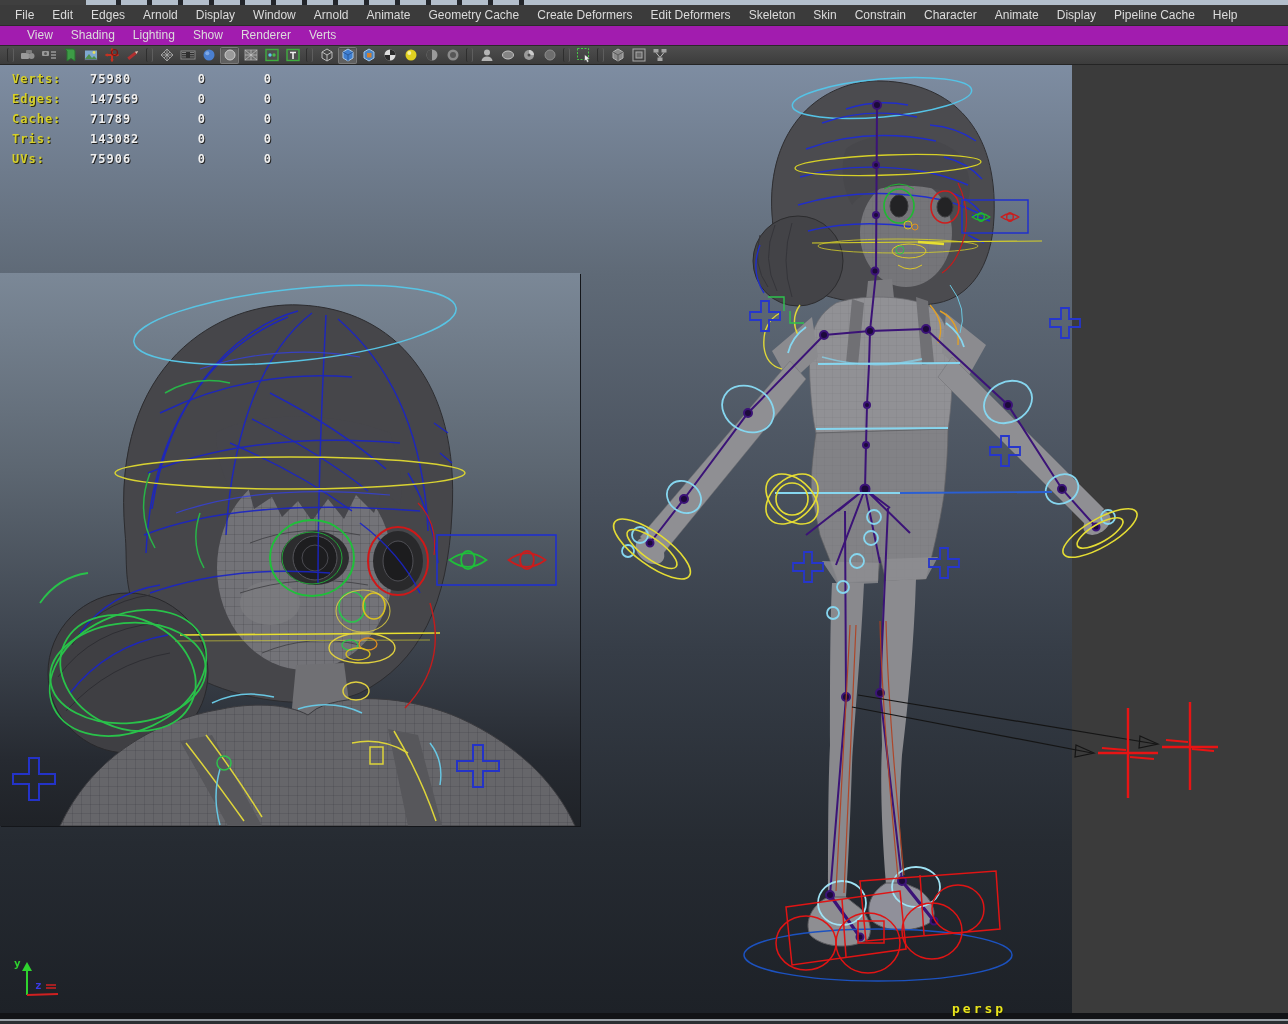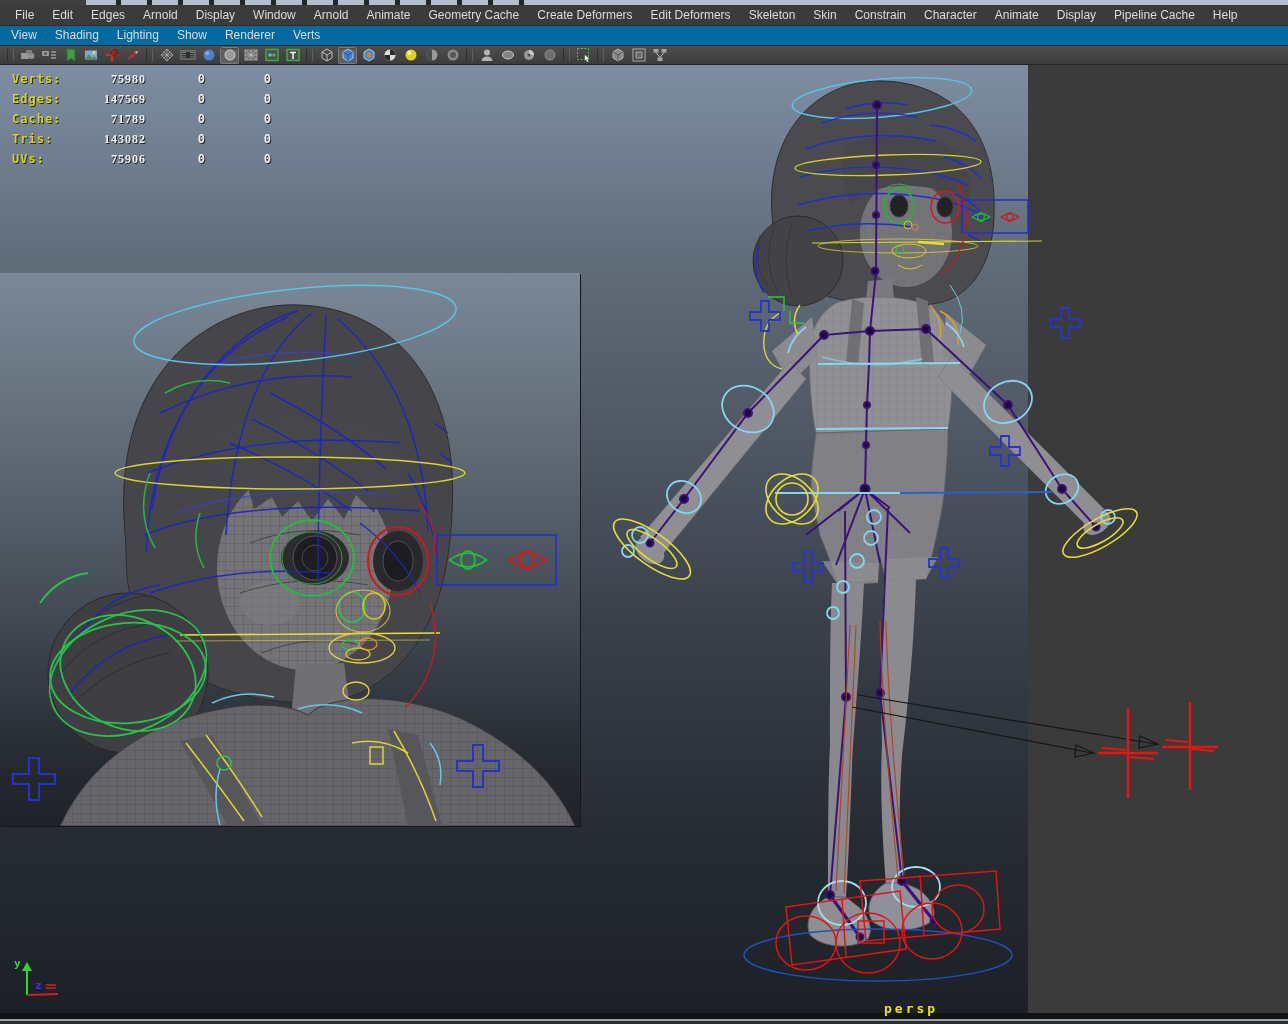--- a/index.html
+++ b/index.html
@@ -5,46 +5,46 @@
   html,body{margin:0;padding:0;background:#111;}
   .app{position:relative;width:1288px;height:1024px;overflow:hidden;background:#3b3b3b;
        font-family:"Liberation Sans",sans-serif;-webkit-font-smoothing:antialiased;}
   
   .shelf-edge{position:relative;height:5px;background:linear-gradient(to right,#3f3f3f 0 86px,#b3bfcc 86px 100%);}
   .shelf-edge .marks{position:absolute;left:90px;top:0;width:440px;height:5px;
        background:repeating-linear-gradient(90deg,transparent 0 26px,#23262b 26px 31px);}
   
   .menubar{height:20px;background:#3b3b3b;border-bottom:1px solid #2c2c2c;display:flex;align-items:center;padding-left:6px;}
   .menu-item{color:#dcdcdc;font-size:12px;padding:0 9px;line-height:19px;cursor:default;white-space:nowrap;}
-  .panel-menubar{height:19px;background:#0369a1;border-bottom:1px solid #2a2a2a;display:flex;align-items:center;padding-left:2px;}
+  .panel-menubar{height:19px;background:#a21caf;border-bottom:1px solid #2a2a2a;display:flex;align-items:center;padding-left:18px;}
   
   .toolbar{height:18px;background:linear-gradient(#4e4e4e,#3c3c3c);border-bottom:1px solid #242424;
        display:flex;align-items:center;padding:0 2px 0 4px;}
   .tbsep{width:5px;height:14px;margin:0 3px;border-left:1px solid #2e2e2e;border-right:1px solid #5e5e5e;border-radius:2px;}
   .tbi{width:19px;height:17px;display:flex;align-items:center;justify-content:center;border-radius:2px;margin:0 1px;}
   .tbi.pressed{background:#606060;box-shadow:inset 0 0 0 1px #7a7a7a, inset 0 1px 2px #1e1e1e;}
   .tbi svg{display:block;}
   
   .viewport{position:relative;width:1028px;height:948px;
-      background:linear-gradient(180deg,#7e8da2 0%,#5f6a77 22%,#49515d 45%,#363d47 62%,#262b32 82%,#1d2127 100%);}
+      background:linear-gradient(180deg,#7e8da2 0%,#5f6a77 22%,#49515d 45%,#363d47 62%,#262b32 82%,#1d2127 100%);padding-left:44px;}
   .main-svg{position:absolute;left:0;top:0;}
   
   .hud{position:absolute;left:12px;top:4px;font-family:"DejaVu Sans Mono",monospace;font-weight:bold;
        font-size:12px;letter-spacing:1px;}
   .hud-row{display:flex;height:20px;align-items:center;}
   .hud-label{width:78px;color:#d6d02a;text-shadow:1px 1px 0 #2a2a12;}
-  .hud-v1{width:56px;text-align:right;color:#f0f0f0;text-shadow:1px 1px 0 #222;font-family:Liberation Serif, serif;}
+  .hud-v1{width:56px;color:#f0f0f0;text-shadow:1px 1px 0 #222;}
   .hud-v2{width:60px;text-align:right;color:#f0f0f0;text-shadow:1px 1px 0 #222;}
   .hud-v3{width:66px;text-align:right;color:#f0f0f0;text-shadow:1px 1px 0 #222;}
   
   .inset{position:absolute;left:0;top:208px;width:580px;height:553px;
       background:linear-gradient(180deg,#7b8897 0%,#5d6772 35%,#3f4650 65%,#262a31 88%,#1f2227 100%);
       box-shadow:1px 1px 0 #14161a;}
   .inset svg{position:absolute;left:0;top:0;}
-  .persp-label{position:absolute;left:884px;top:936px;font-family:"DejaVu Sans Mono",monospace;
+  .persp-label{position:absolute;left:952px;top:936px;font-family:"DejaVu Sans Mono",monospace;
       font-weight:bold;font-size:13px;letter-spacing:3px;color:#e8e41c;text-shadow:1px 1px 0 #1a1a08;}
   .axis-gizmo{position:absolute;left:8px;top:888px;}
   
   .bottom-strip{height:12px;background:linear-gradient(#121316 0 52%,#9aa0a6 52% 68%,#2b2e31 68% 100%);}
 </style>
 </head>
 <body>
 
 <div class="app">
 

